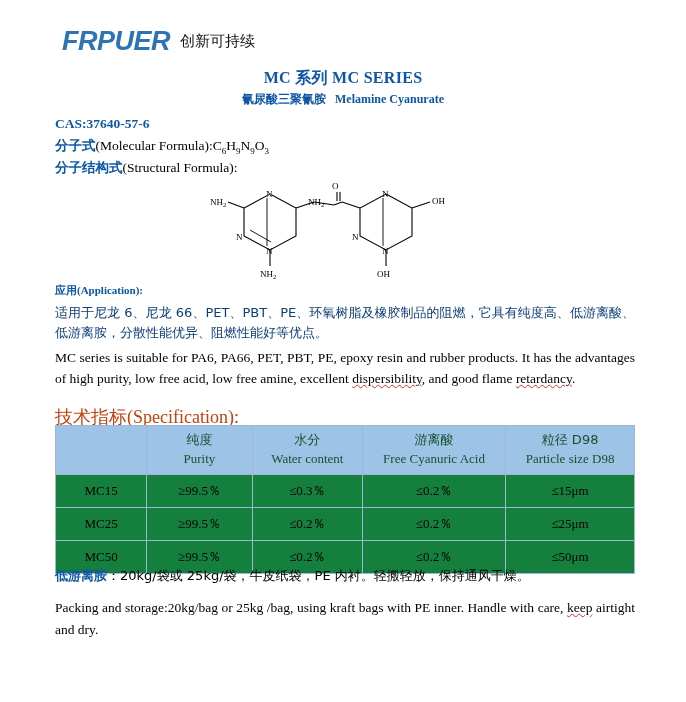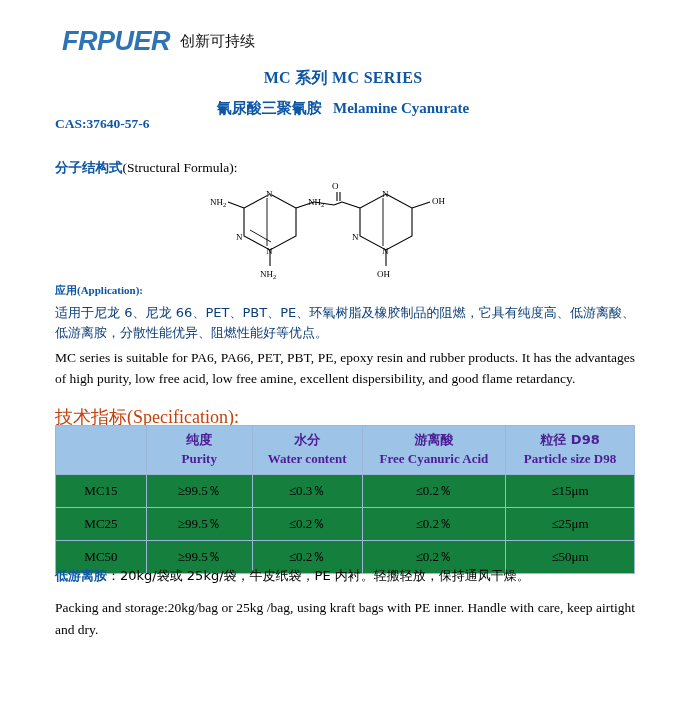--- a/index.html
+++ b/index.html
@@ -56,24 +56,24 @@
     text-align: center;
   }
   .title-main {
     font-family: "Liberation Serif", serif;
     font-weight: bold;
     font-size: 16px;
     color: #0d57a6;
     letter-spacing: 0.3px;
   }
   .title-sub {
-    margin-top: 10px;
+    margin-top: 2px;
     font-family: "Liberation Serif", serif;
     font-weight: bold;
-    font-size: 15px;
+    font-size: 12px;
     color: #0d57a6;
   }
 
   
   .info {
     position: absolute;
     left: 55px;
     font-size: 13.5px;
     line-height: 1.45;
   }
@@ -117,20 +117,21 @@
   .app-en {
     position: absolute;
     left: 55px;
     top: 348px;
     width: 580px;
     font-size: 13.5px;
     line-height: 1.55;
     text-align: justify;
   }
   .squiggle {
+    text-decoration: underline;
     text-decoration-style: wavy;
     text-decoration-color: #d03030;
     text-decoration-thickness: 1px;
   }
 
   
   .spec-title {
     position: absolute;
     left: 55px;
     top: 405px;
@@ -147,22 +148,22 @@
     font-size: 13px;
   }
   table.spec th,
   table.spec td {
     border: 1px solid #9cb8d6;
     text-align: center;
     vertical-align: middle;
   }
   table.spec thead th {
     background: #9dc3e6;
-    color: #4c1d95;
-    font-weight: bold;
+    color: #14532d;
+    font-weight: normal;
     padding: 5px 2px;
     line-height: 1.45;
   }
   table.spec tbody td {
     background: #15803d;
     padding: 5px 2px;
     height: 22px;
   }
   .th-cn { display: block; font-family: "DejaVu Sans", sans-serif; font-size: 13px; }
   .th-en { display: block; font-family: "Liberation Serif", serif; font-size: 13px; }
@@ -203,20 +204,23 @@
     <div class="title-main">MC 系列 MC SERIES</div>
     <div class="title-sub">
       <span>氰尿酸三聚氰胺</span>
       &nbsp;
       <span>Melamine Cyanurate</span>
     </div>
   </div>
 
   <div class="info cas">CAS:37640-57-6</div>
 
+  <div class="info formula">
+    <span class="blue-bold">分子式</span><span class="black-norm">(Molecular Formula):</span><span class="black-norm">C<sub>6</sub>H<sub>9</sub>N<sub>9</sub>O<sub>3</sub></span>
+  </div>
 
   <div class="info structural">
     <span class="blue-bold">分子结构式</span><span class="black-norm">(Structural Formula):</span>
   </div>
 
   <div class="structure">
     <svg width="260" height="112" viewBox="0 0 260 112" xmlns="http://www.w3.org/2000/svg">
       <g stroke="#000000" stroke-width="1.1" fill="none">
 
         <polygon points="60,22 86,36 86,64 60,78 34,64 34,36"></polygon>

